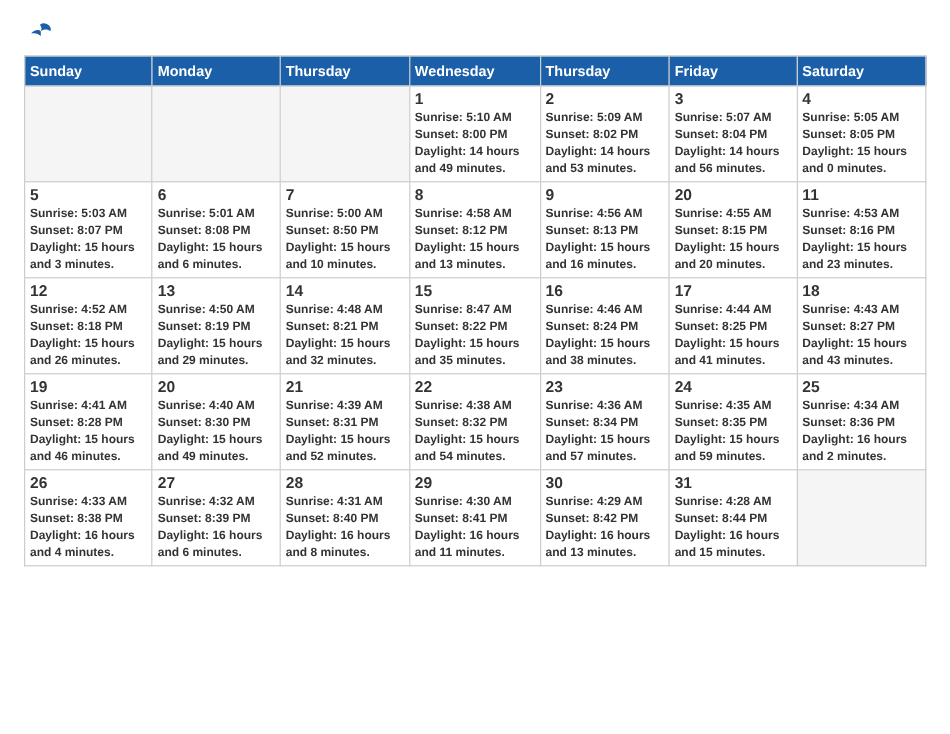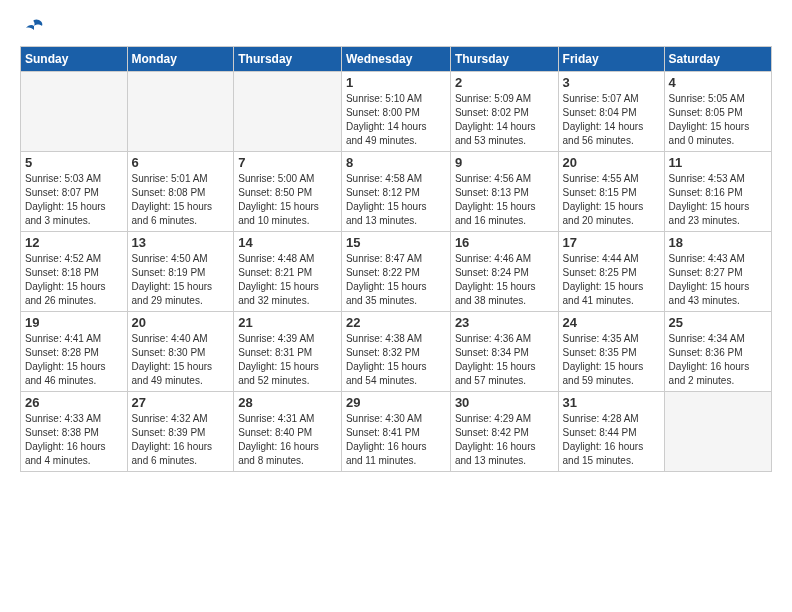--- a/index.html
+++ b/index.html
@@ -83,20 +83,21 @@
       font-size: 13px;
       font-weight: bold;
       color: #333;
       display: block;
       margin-bottom: 2px;
     }
     .day-info {
       font-size: 10px;
       color: #333;
       line-height: 1.4;
+      font-weight: bold;
     }
     .calendar tr:nth-child(even) td:not(.empty) {
       background: #fff;
     }
     .row-bg-alt td:not(.empty) {
       background: #eef4fb;
     }
   </style>
 </head>
 <body>

